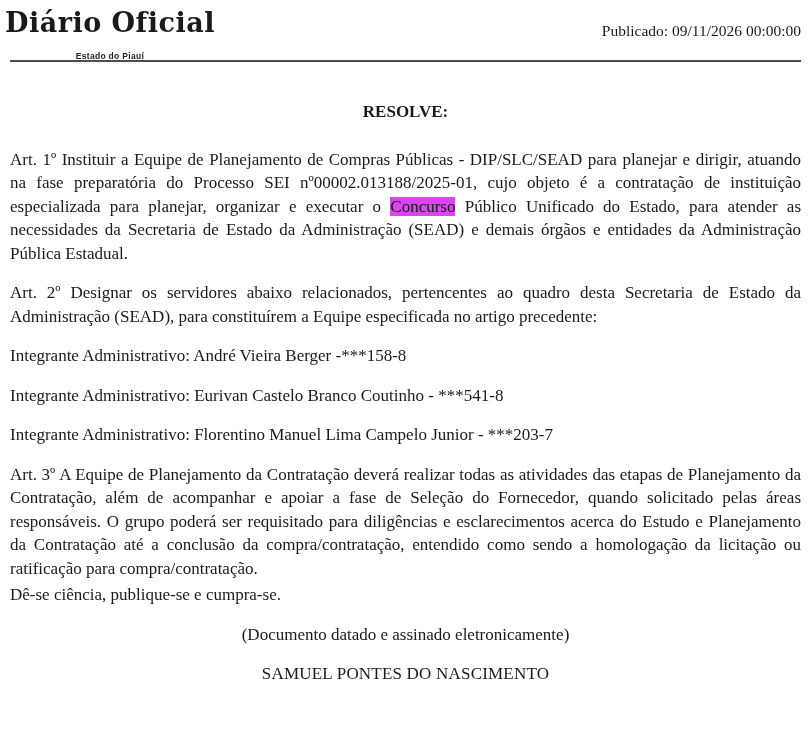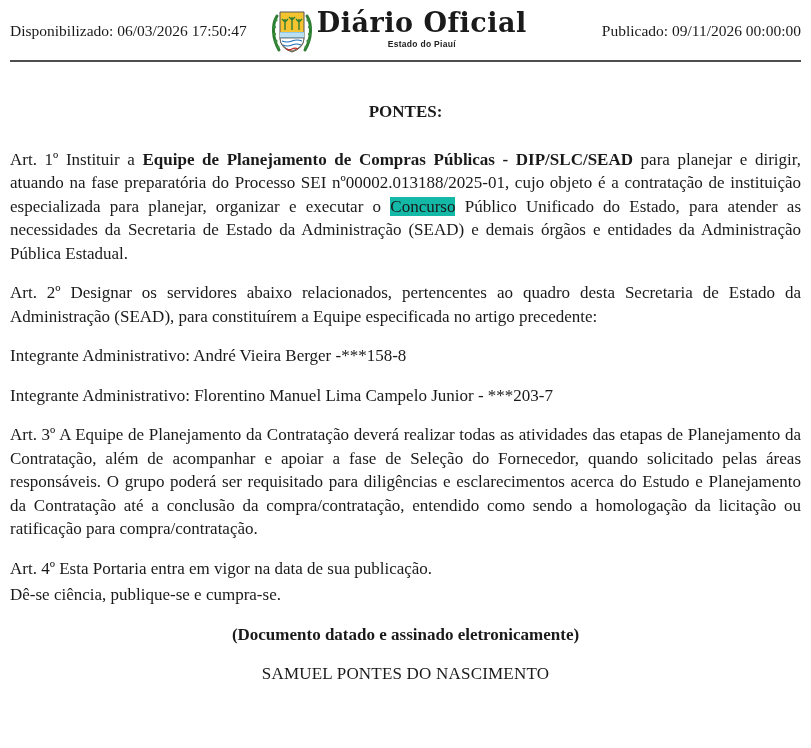--- a/index.html
+++ b/index.html
@@ -40,21 +40,21 @@
     font-size: 27px;
     line-height: 30px;
     letter-spacing: 0.5px;
     white-space: nowrap;
   }
   .masthead-subtitle {
     font-family: "Liberation Sans", "DejaVu Sans", sans-serif;
     font-weight: bold;
     font-size: 8.5px;
     color: #222;
-    margin-top: 1px;
+    margin-top: 13px;
     letter-spacing: 0.3px;
   }
   .rule {
     border: none;
     border-top: 2.5px solid #4d4d4d;
     margin: 4px 10px 0 10px;
   }
 
   
   .content { padding: 0 10px; font-size: 17px; line-height: 23.5px; }
@@ -62,43 +62,42 @@
     text-align: center;
     font-weight: bold;
     margin-top: 38px;
   }
   .para {
     text-align: justify;
     margin-top: 16px;
   }
   .para.first { margin-top: 24px; }
   .line { margin-top: 16px; }
-  b.inline-bold { font-weight: bold; margin-top: 12px; }
-  .hl { background: #14b8a6; }
+  b.inline-bold { font-weight: normal; margin-top: 12px; }
+  .hl { background: #d946ef; }
 
   .closing-line { margin-top: 3px; }
   .sig-note {
     text-align: center;
-    font-weight: bold;
+    font-weight: normal;
     margin-top: 16px;
   }
   .signatory {
     text-align: center;
     font-size: 17px;
     margin-top: 16px;
     letter-spacing: 0.2px;
   }
 </style>
 </head>
 <body>
 
 <div class="page">
 
   <div class="header">
-    <div class="header-side left">Disponibilizado: 06/03/2026 17:50:47</div>
 
     <div class="masthead">
       <span class="masthead-logo">
         <svg viewBox="0 0 44 48" width="44" height="48" aria-hidden="true">
 
           <path d="M7 8 C 2 16, 2 30, 9 42" stroke="#2e7d32" stroke-width="3" fill="none" stroke-linecap="round"></path>
           <path d="M37 8 C 42 16, 42 30, 35 42" stroke="#2e7d32" stroke-width="3" fill="none" stroke-linecap="round"></path>
           <circle cx="6" cy="12" r="1.6" fill="#388e3c"></circle>
           <circle cx="4.5" cy="19" r="1.6" fill="#388e3c"></circle>
           <circle cx="4.5" cy="26" r="1.6" fill="#388e3c"></circle>
@@ -134,32 +133,32 @@
       </span>
     </div>
 
     <div class="header-side right">Publicado: 09/11/2026 00:00:00</div>
   </div>
 
   <hr class="rule">
 
   <div class="content">
 
-    <div class="resolve">PONTES:</div>
+    <div class="resolve">RESOLVE:</div>
 
     <p class="para first"><span>Art. 1º Instituir a </span><b class="inline-bold">Equipe de Planejamento de Compras Públicas - DIP/SLC/SEAD</b><span> para planejar e dirigir, atuando na fase preparatória do Processo SEI nº00002.013188/2025-01, cujo objeto é a contratação de instituição especializada para planejar, organizar e executar o </span><span class="hl">Concurso</span><span> Público Unificado do Estado, para atender as necessidades da Secretaria de Estado da Administração (SEAD) e demais órgãos e entidades da Administração Pública Estadual.</span></p>
 
     <p class="para">Art. 2º Designar os servidores abaixo relacionados, pertencentes ao quadro desta Secretaria de Estado da Administração (SEAD), para constituírem a Equipe especificada no artigo precedente:</p>
 
     <div class="line">Integrante Administrativo: André Vieira Berger -***158-8</div>
+    <div class="line">Integrante Administrativo: Eurivan Castelo Branco Coutinho - ***541-8</div>
     <div class="line">Integrante Administrativo: Florentino Manuel Lima Campelo Junior - ***203-7</div>
 
     <p class="para">Art. 3º A Equipe de Planejamento da Contratação deverá realizar todas as atividades das etapas de Planejamento da Contratação, além de acompanhar e apoiar a fase de Seleção do Fornecedor, quando solicitado pelas áreas responsáveis. O grupo poderá ser requisitado para diligências e esclarecimentos acerca do Estudo e Planejamento da Contratação até a conclusão da compra/contratação, entendido como sendo a homologação da licitação ou ratificação para compra/contratação.</p>
 
-    <p class="para">Art. 4º Esta Portaria entra em vigor na data de sua publicação.</p>
 
     <div class="closing-line">Dê-se ciência, publique-se e cumpra-se.</div>
 
     <div class="sig-note">(Documento datado e assinado eletronicamente)</div>
 
     <div class="signatory">SAMUEL PONTES DO NASCIMENTO</div>
 
   </div>
 </div>
 

